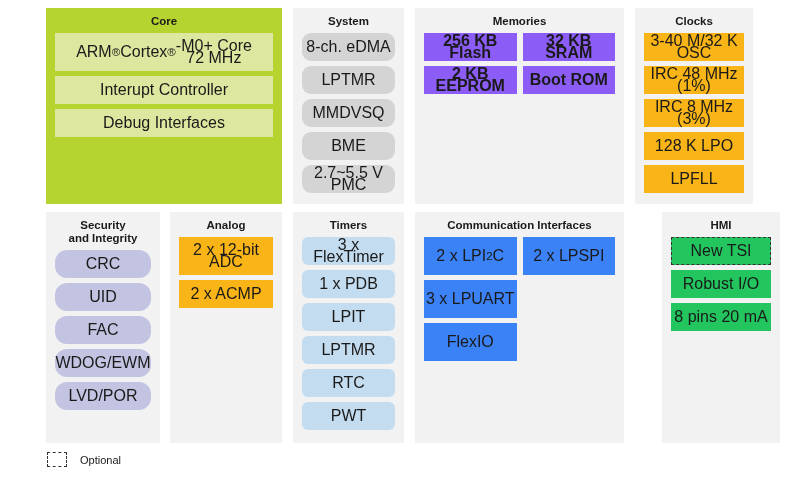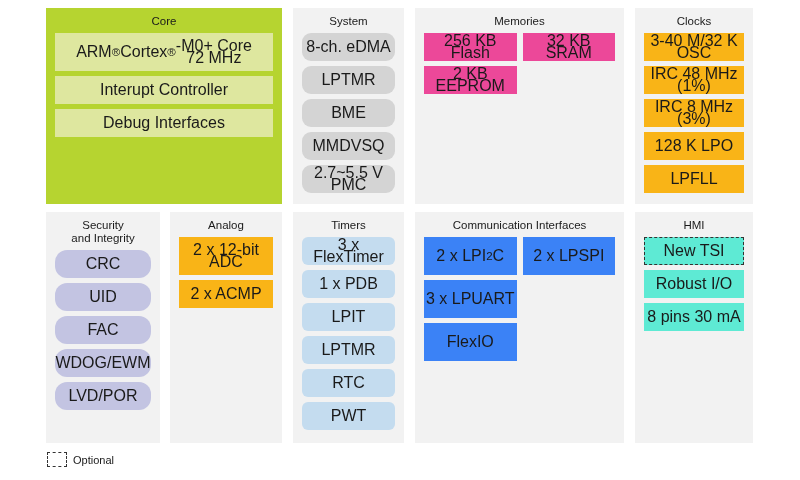--- a/index.html
+++ b/index.html
@@ -23,21 +23,21 @@
     position: absolute;
     background: #f2f2f2;
     box-sizing: border-box;
     padding: 0;
   }
   .panel.core-panel { background: #b6d430; }
 
   .panel-title {
     text-align: center;
     font-size: 11.5px;
-    font-weight: normal;
+    font-weight: bold;
     color: #1a1a1a;
     line-height: 13px;
     padding-top: 7px;
     padding-bottom: 5px;
     white-space: pre-line;
   }
 
   
   .blocks {
     display: flex;
@@ -59,41 +59,41 @@
     line-height: 12px;
     height: 28px;
     white-space: pre-line;
     border: 1px solid transparent;
   }
   .block.tall { height: 38px; }
 
   
   .c-core   { background: #dee79f; }
   .c-gray   { background: #d4d4d4; border-radius: 9px; }
-  .c-orange { background: #ec4899; }
+  .c-orange { background: #8b5cf6; font-weight: bold; }
   .c-amber  { background: #f9b417; }
   .c-lav    { background: #c3c4e2; border-radius: 12px; }
   .c-lblue  { background: #c4dcef; border-radius: 6px; }
   .c-mblue  { background: #3b82f6; }
-  .c-pyellow{ background: #5eead4; }
+  .c-pyellow{ background: #22c55e; }
 
   .dashed { border: 1.5px dashed #333333; }
 
   
   .w-full { width: 100%; }
   .w-half { width: calc(50% - 3px); }
 
   
   #legend {
     position: absolute;
     left: 47px;
     top: 452px;
     display: flex;
     align-items: center;
-    gap: 6px;
+    gap: 13px;
   }
   #legend .swatch {
     width: 20px;
     height: 15px;
     border: 1.5px dashed #333333;
     background: #ffffff;
     box-sizing: border-box;
   }
   #legend .legend-label {
     font-size: 11px;
@@ -112,31 +112,32 @@
         <div class="block c-core w-full tall">ARM<sup>®</sup> Cortex<sup>®</sup>-M0+ Core<br>72 MHz</div>
         <div class="block c-core w-full">Interupt Controller</div>
         <div class="block c-core w-full">Debug Interfaces</div>
       </div>
     </div>
     <div class="panel" style="left: 293px; top: 8px; width: 111px; height: 196px;">
       <div class="panel-title">System</div>
       <div class="blocks">
         <div class="block c-gray w-full">8-ch. eDMA</div>
         <div class="block c-gray w-full">LPTMR</div>
+        <div class="block c-gray w-full">MMDVSQ</div>
         <div class="block c-gray w-full">BME</div>
-        <div class="block c-gray w-full">MMDVSQ</div>
         <div class="block c-gray w-full">2.7~5.5 V PMC</div>
       </div>
     </div>
     <div class="panel" style="left: 415px; top: 8px; width: 209px; height: 196px;">
       <div class="panel-title">Memories</div>
       <div class="blocks">
         <div class="block c-orange w-half">256 KB Flash</div>
         <div class="block c-orange w-half">32 KB SRAM</div>
         <div class="block c-orange w-half">2 KB EEPROM</div>
+        <div class="block c-orange w-half">Boot ROM</div>
       </div>
     </div>
     <div class="panel" style="left: 635px; top: 8px; width: 118px; height: 196px;">
       <div class="panel-title">Clocks</div>
       <div class="blocks">
         <div class="block c-amber w-full">3-40 M/32 K OSC</div>
         <div class="block c-amber w-full">IRC 48 MHz (1%)</div>
         <div class="block c-amber w-full">IRC 8 MHz (3%)</div>
         <div class="block c-amber w-full">128 K LPO</div>
         <div class="block c-amber w-full">LPFLL</div>
@@ -175,26 +176,26 @@
     <div class="panel" style="left: 415px; top: 212px; width: 209px; height: 231px;">
       <div class="panel-title">Communication Interfaces</div>
       <div class="blocks">
         <div class="block c-mblue w-half tall">2 x LPI<sup>2</sup>C</div>
         <div class="block c-mblue w-half tall">2 x LPSPI</div>
         <div class="block c-mblue w-half tall">3 x LPUART</div>
         <div class="block  w-half tall" style="background: transparent;"></div>
         <div class="block c-mblue w-half tall">FlexIO</div>
       </div>
     </div>
-    <div class="panel" style="left: 635px; top: 212px; width: 118px; height: 231px;">
+    <div class="panel" style="left: 662px; top: 212px; width: 118px; height: 231px;">
       <div class="panel-title">HMI</div>
       <div class="blocks">
         <div class="block c-pyellow w-full dashed">New TSI</div>
         <div class="block c-pyellow w-full">Robust I/O</div>
-        <div class="block c-pyellow w-full">8 pins 30 mA</div>
+        <div class="block c-pyellow w-full">8 pins 20 mA</div>
       </div>
     </div>
   </div>
 
 <div id="legend">
   <span class="swatch"></span>
   <span class="legend-label">Optional</span>
 </div>
 
 </body></html>

